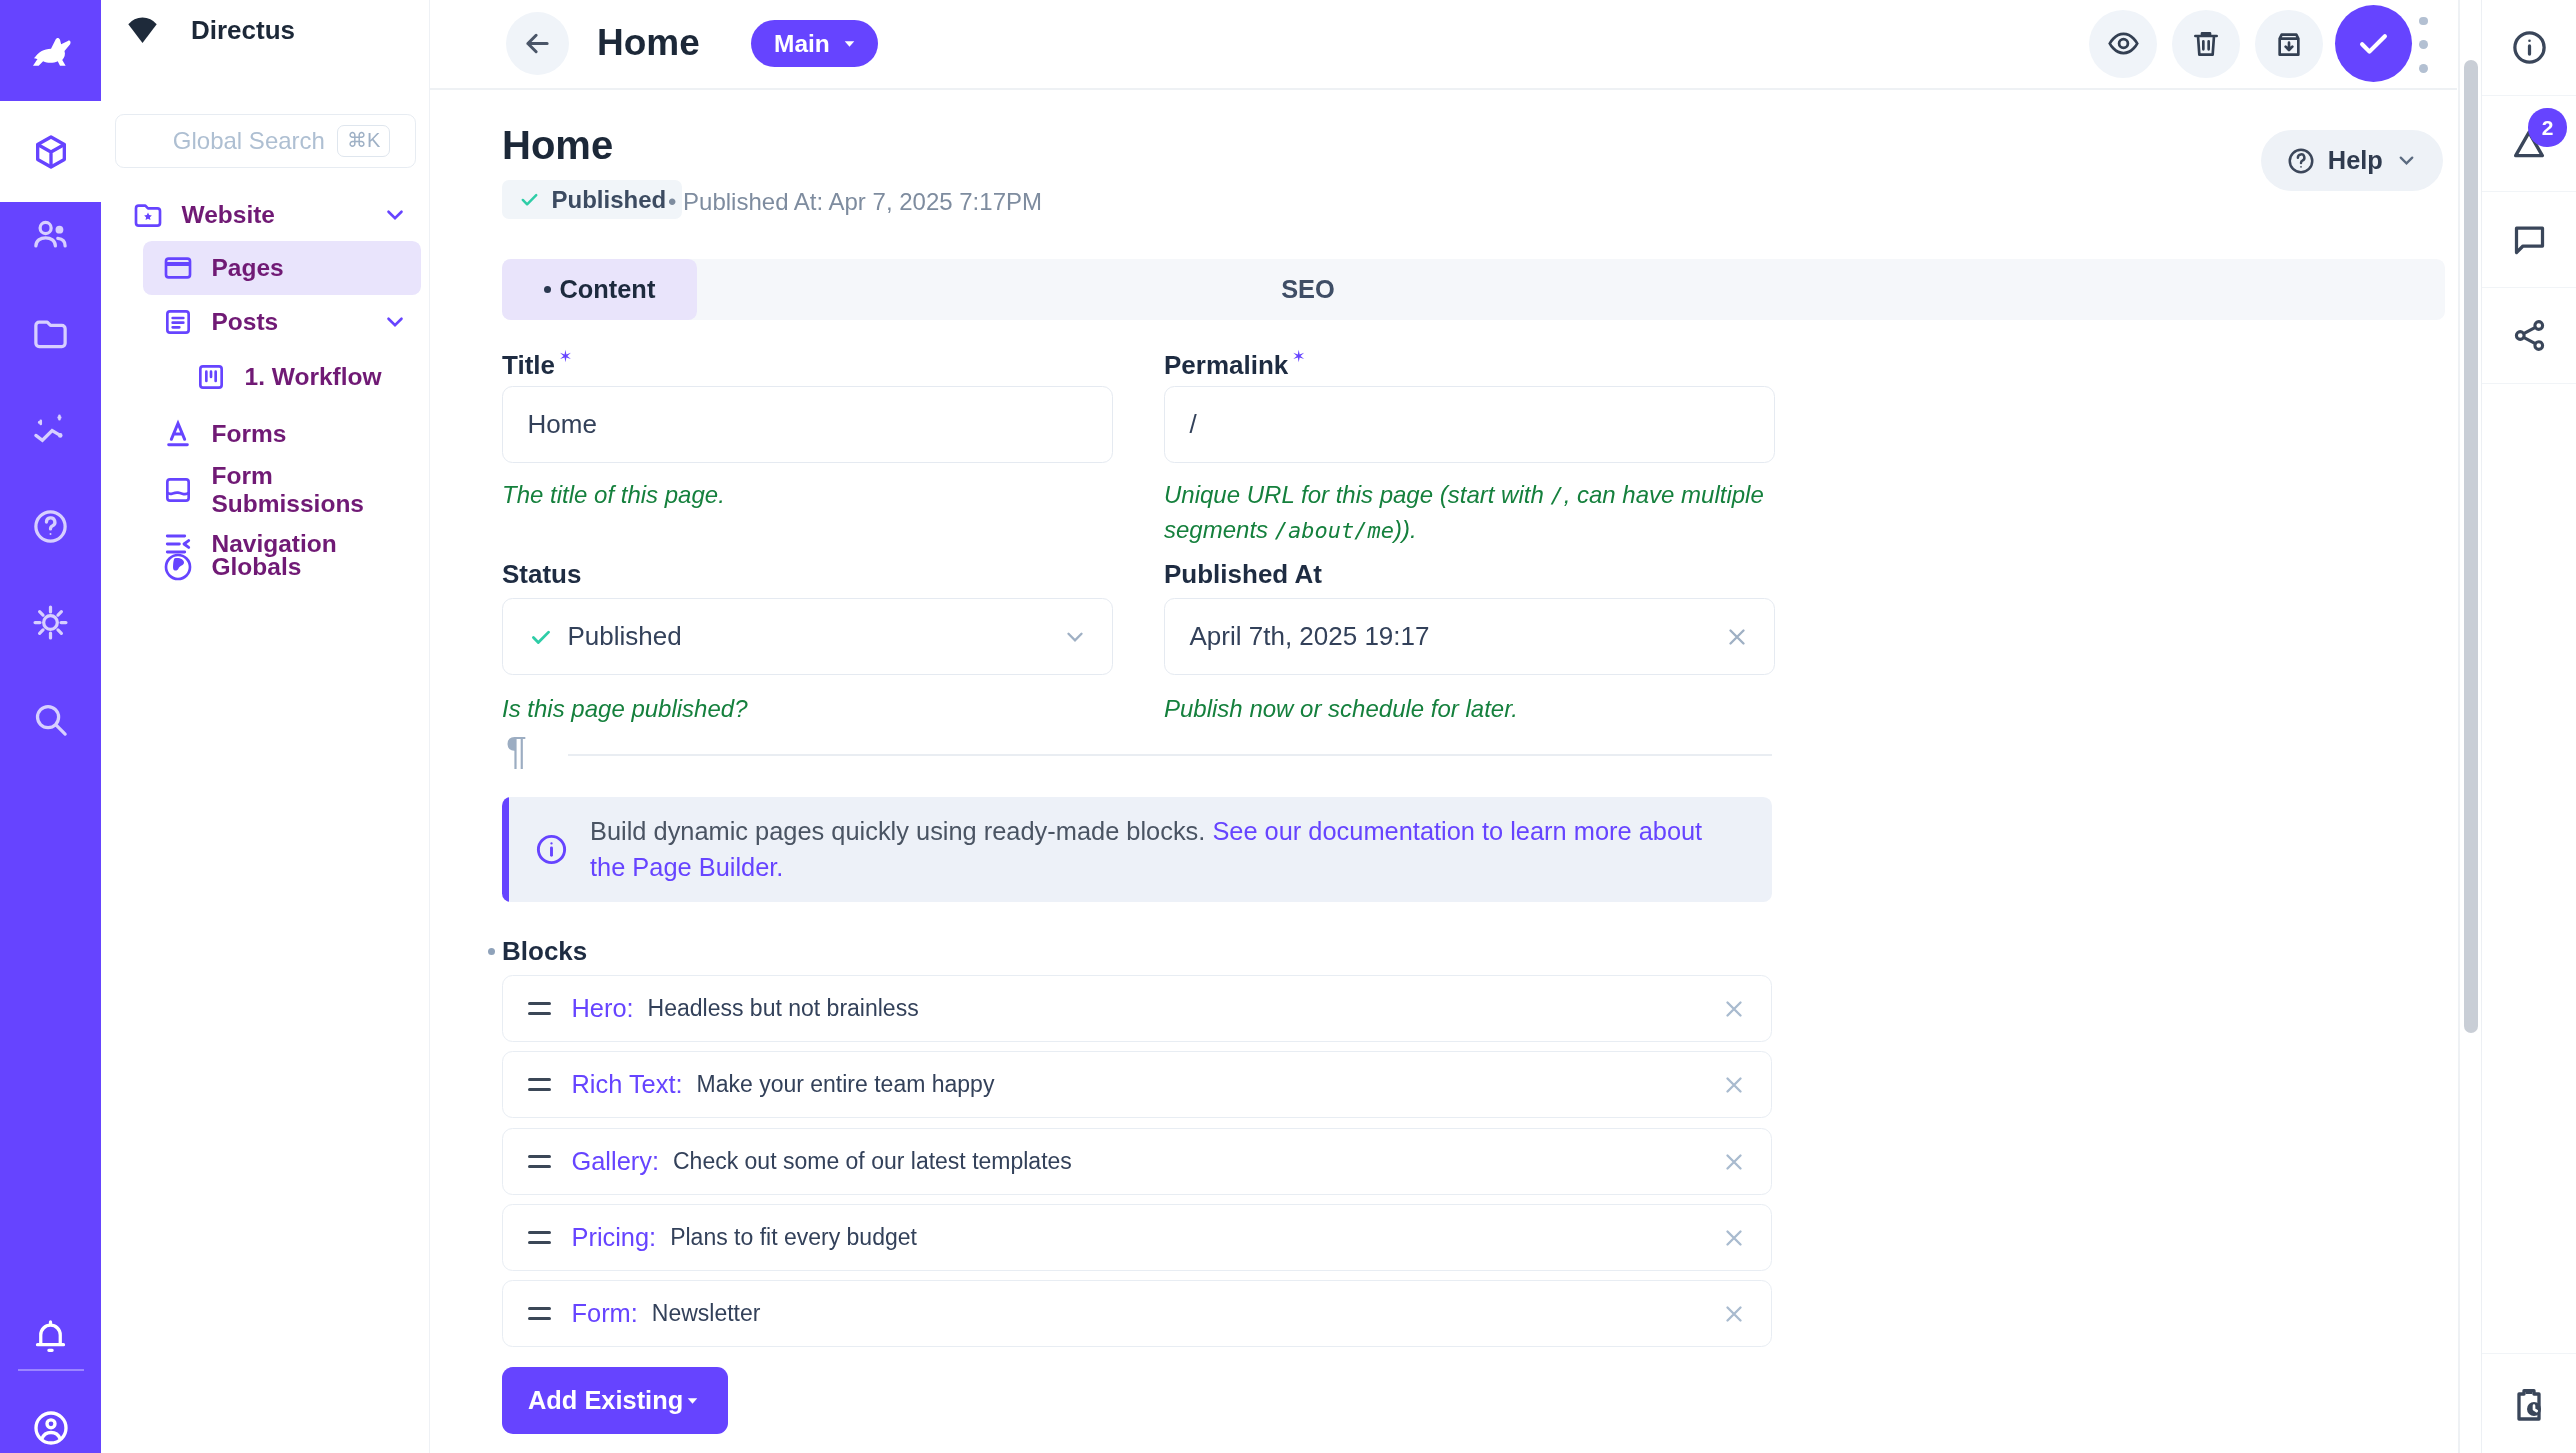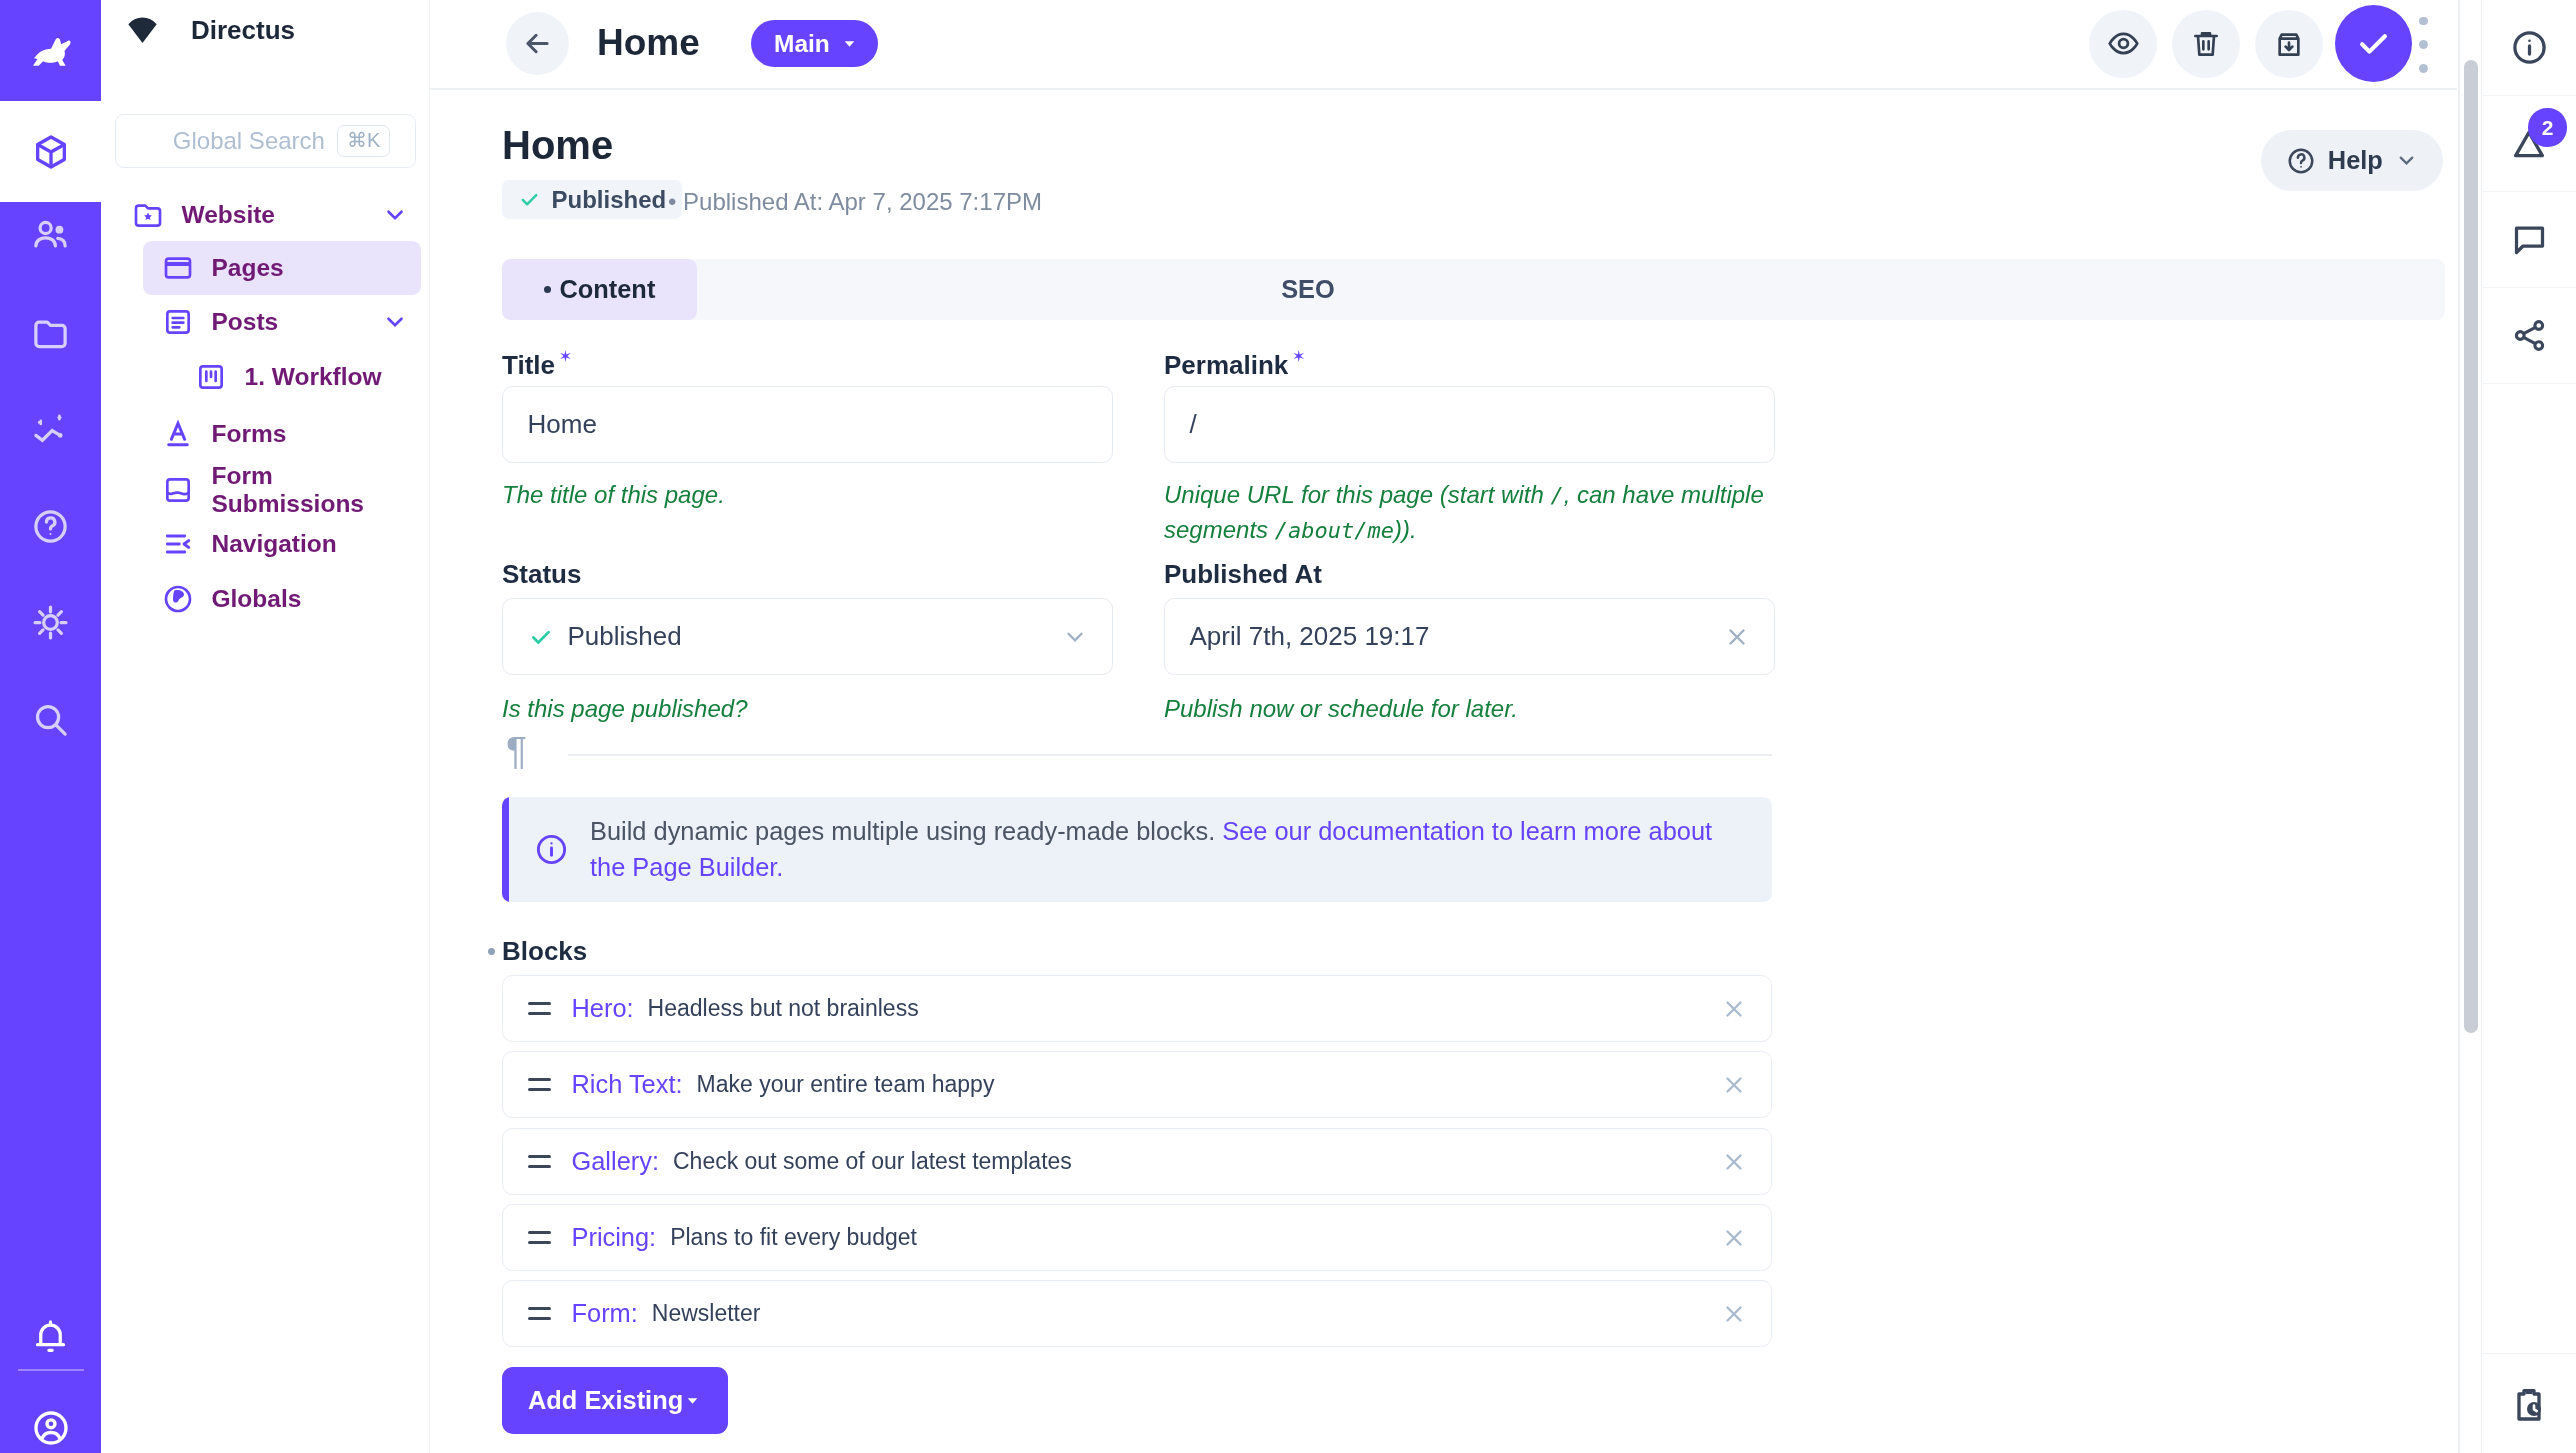--- a/index.html
+++ b/index.html
@@ -271,21 +271,21 @@
     <div class="nav-item lv2" style="top:517px">
       <span class="nicon">
         <svg width="32" height="32" viewBox="0 0 24 24" fill="none" stroke="currentColor" stroke-width="2.2" stroke-linecap="round" stroke-linejoin="round">
             <path d="M4 6h13M4 12h9M4 18h13"></path>
             <path d="M20 9.5L16.5 12 20 14.5"></path>
           </svg>
       </span>
       <span>Navigation</span>
     </div>
 
-    <div class="nav-item lv2" style="top:572px">
+    <div class="nav-item lv2" style="top:540px">
       <span class="nicon">
         <svg width="32" height="32" viewBox="0 0 24 24" fill="none" stroke="currentColor" stroke-width="2">
             <circle cx="12" cy="12" r="9"></circle>
             <path d="M9.5 5.5c3.5-.8 7 .8 7 3.2 0 2.2-3.2 2.2-4.2 4.6-.8 2-4 1.8-4-0.6 0-2.4.2-6.4 1.2-7.2z" fill="currentColor" stroke="none"></path>
           </svg>
       </span>
       <span>Globals</span>
     </div>
   </div>
 
@@ -433,21 +433,21 @@
   <div class="banner">
     <div class="bar"></div>
     <span class="bicon">
       <svg width="35" height="35" viewBox="0 0 24 24" fill="none" stroke="#6644ff" stroke-width="2">
           <circle cx="12" cy="12" r="9"></circle>
           <path d="M12 11v5" stroke-linecap="round"></path>
           <circle cx="12" cy="7.8" r="0.8" fill="#6644ff" stroke="none"></circle>
         </svg>
     </span>
     <div class="btext">
-      <span>Build dynamic pages multiple using ready-made blocks. </span><a>See our documentation to learn more about the Page Builder.</a>
+      <span>Build dynamic pages quickly using ready-made blocks. </span><a>See our documentation to learn more about the Page Builder.</a>
     </div>
   </div>
 
   <div class="blocks-dot"></div>
   <div class="blocks-label">Blocks</div>
 
   <div class="block-row" style="top:975px">
     <span class="drag">
         <i></i>
         <i></i>

